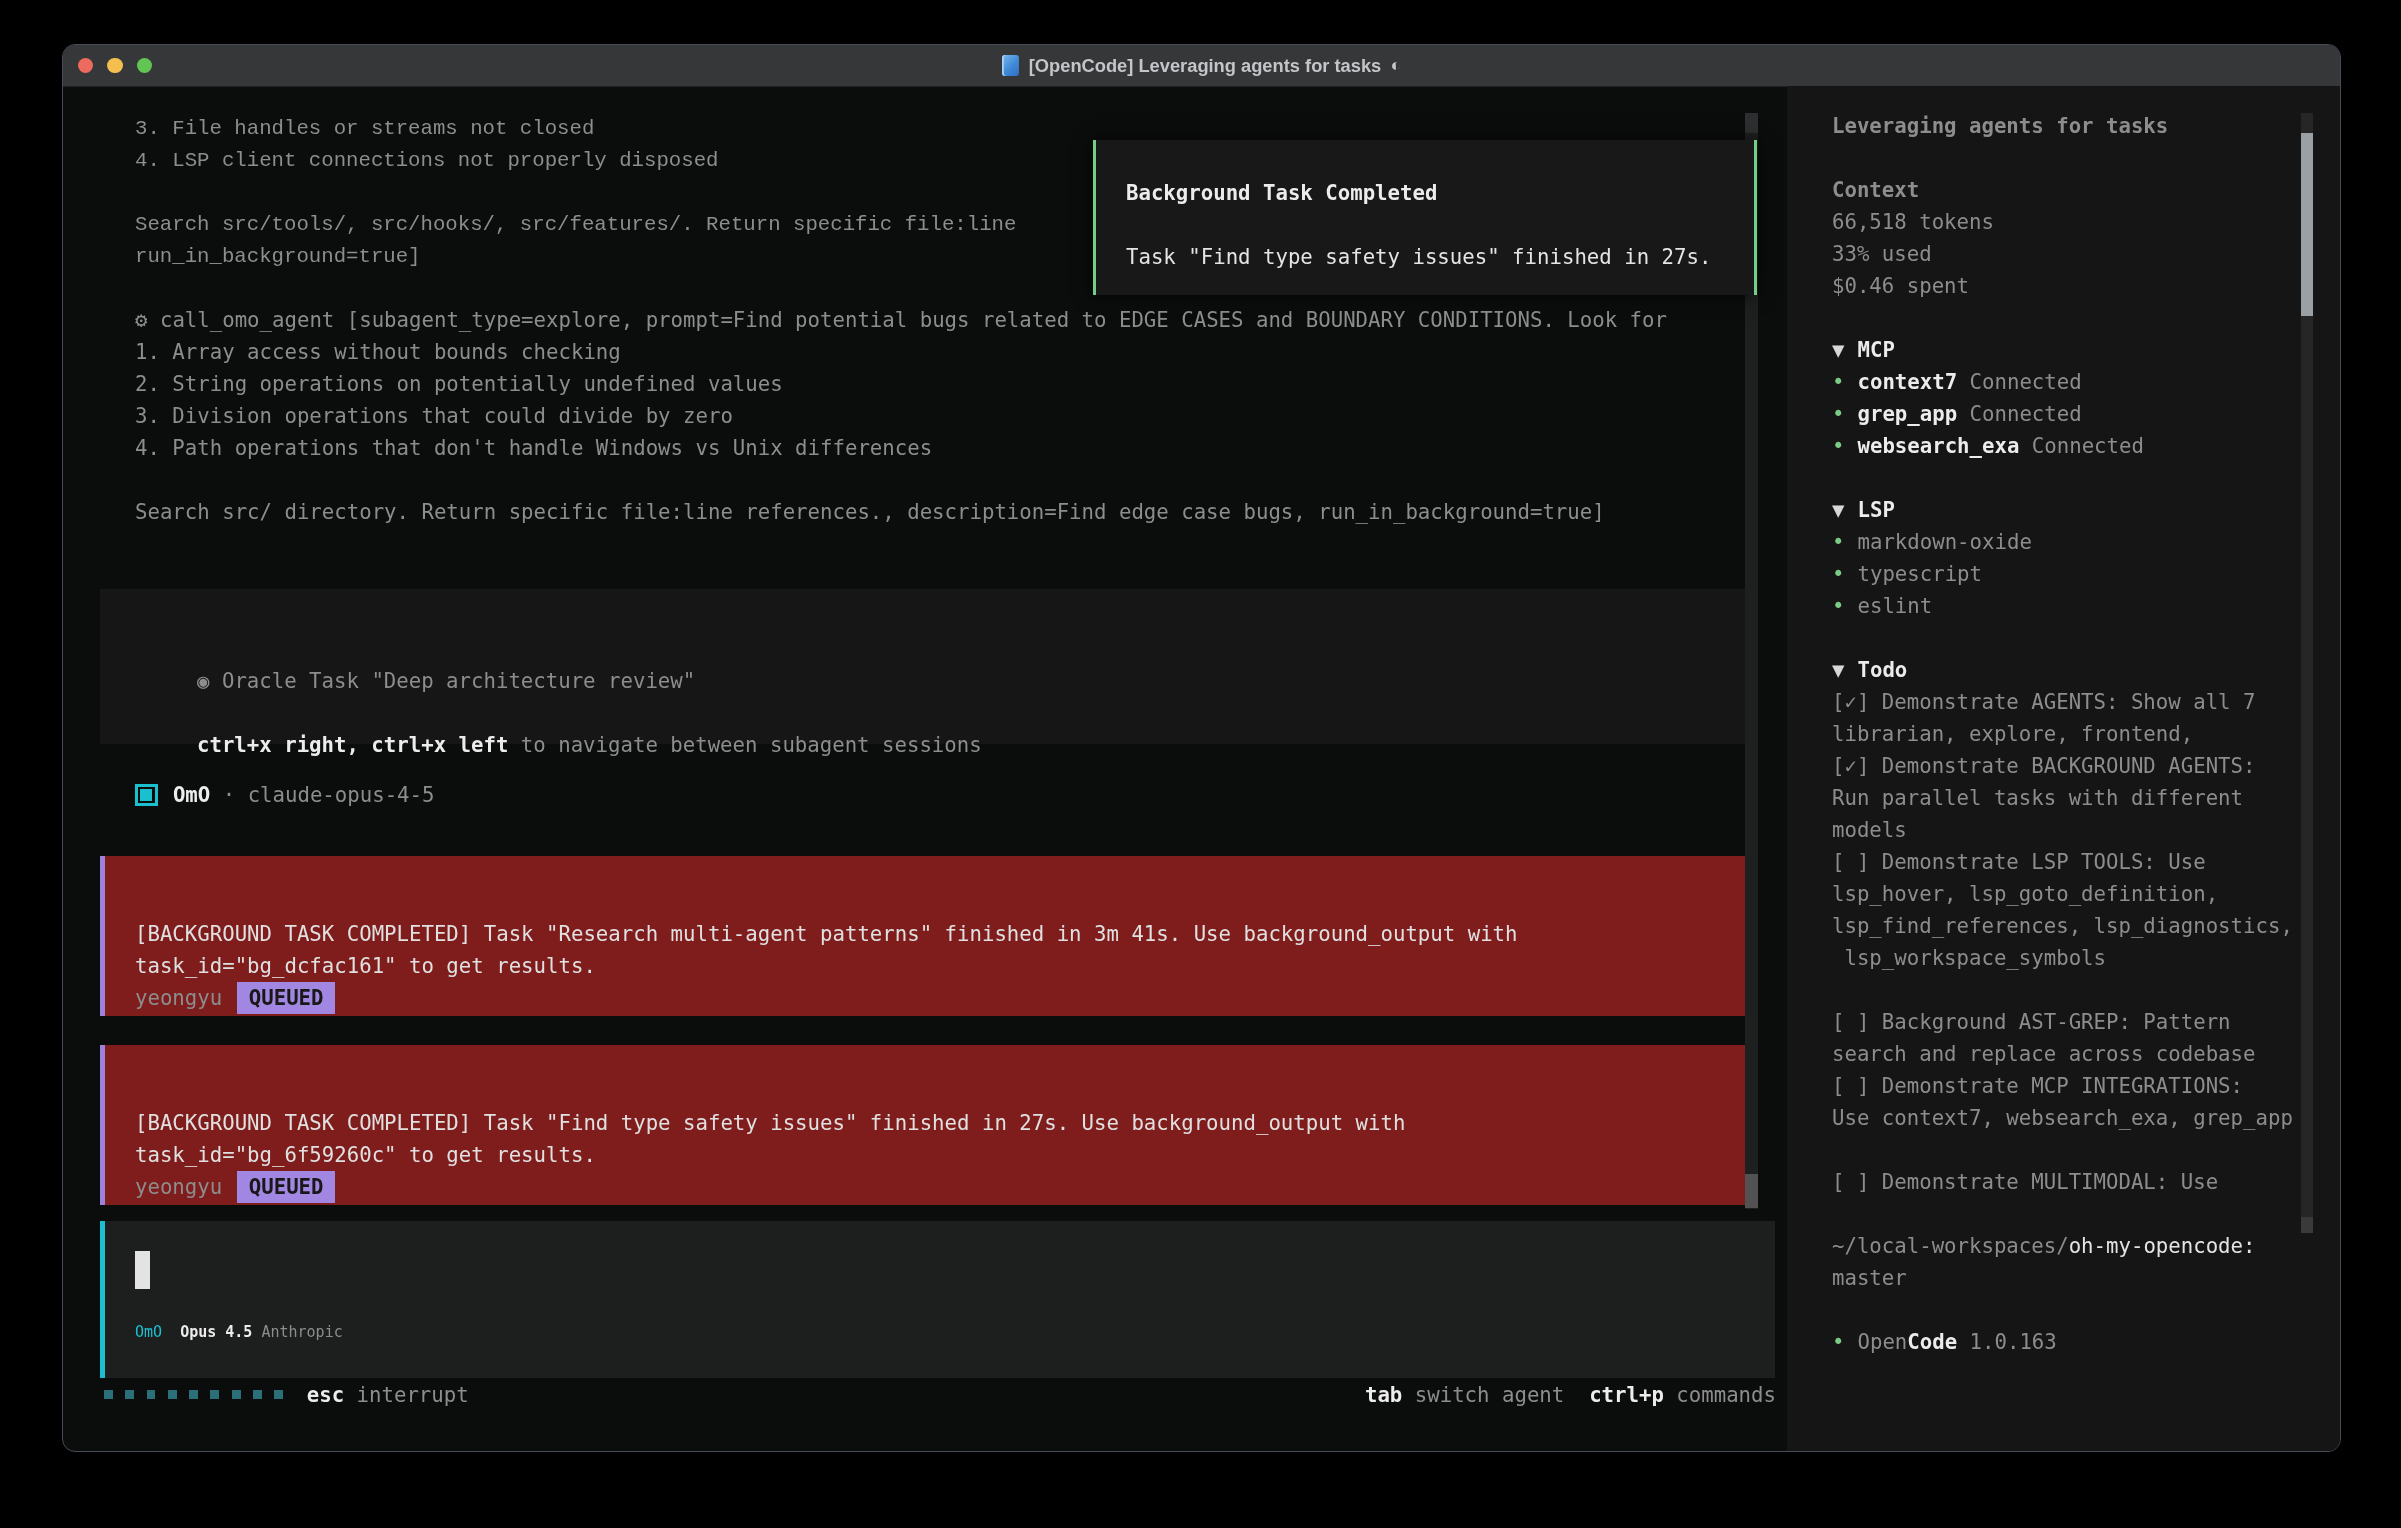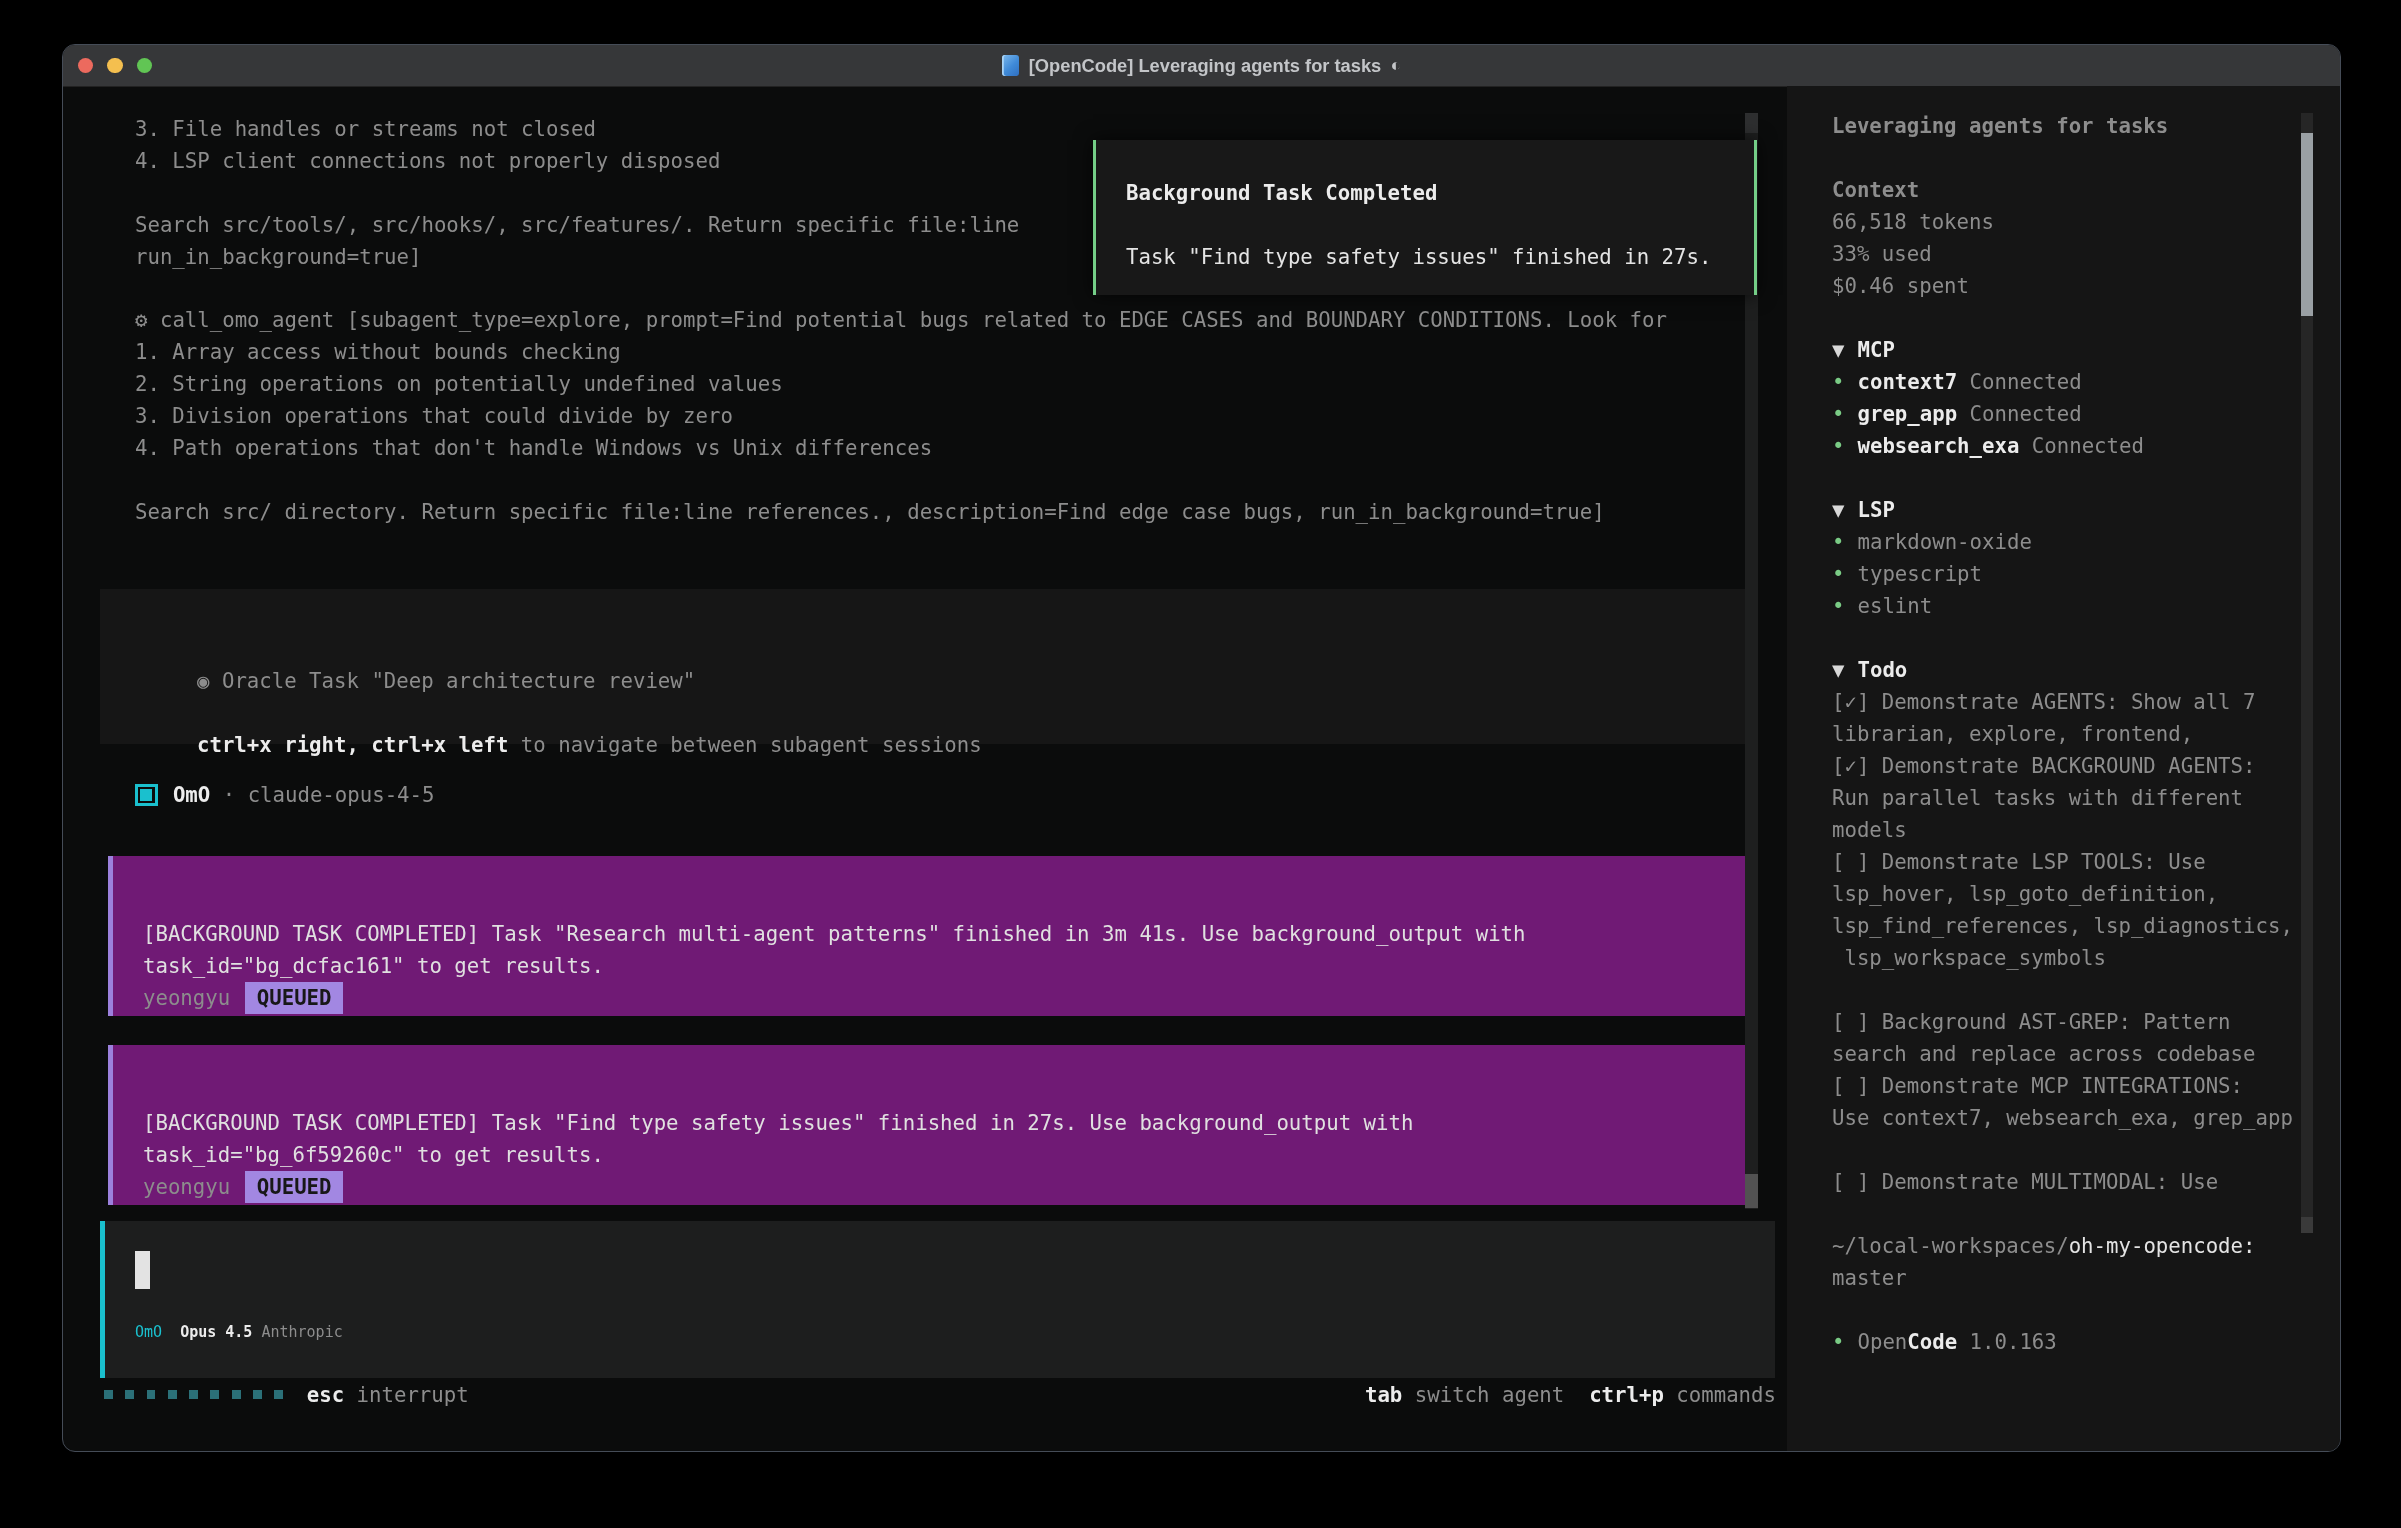--- a/index.html
+++ b/index.html
@@ -14,33 +14,33 @@
   .tl.red{background:#ec6a5e;} .tl.yellow{background:#f4bf4f;} .tl.green{background:#61c554;}
   .title{position:absolute;left:0;right:0;top:0;height:41px;display:flex;align-items:center;justify-content:center;
          gap:9.5px;font-family:"Liberation Sans",sans-serif;font-weight:bold;font-size:18.3px;color:#c3c5c8;}
   .doc-icon{width:17.7px;height:21px;border-radius:3px;background:linear-gradient(135deg,#7db9ec 0%,#3f8ad8 55%,#2f6fc0 100%);
             box-shadow:inset 1.8px 0 0 #a9d3f5;display:inline-block;}
   .moon{font-size:17.7px;color:#c3c5c8;}
   .line{height:32px;line-height:32px;white-space:pre;font-size:20.7px;}
   .gray{color:#8d8d8d;} .white{color:#e4e4e4;} .bold{font-weight:bold;color:#ececec;}
   .greentx{color:#82d795;}
   
-  .introblock{position:absolute;left:72px;top:68px;}
+  .introblock{position:absolute;left:72px;top:68px;font-family:Liberation Mono, monospace;}
   .notif{position:absolute;left:1030px;top:95px;width:664px;height:155px;box-sizing:border-box;
          background:#181818;border-left:3px solid #74ce87;border-right:3px solid #74ce87;
          padding:37px 16px 0 30px;z-index:6;box-shadow:0 0 17.7px rgba(0,0,0,.7);}
   .callblock{position:absolute;left:72px;top:259px;}
   .oracle{position:absolute;left:37px;top:544px;width:1649px;height:155px;box-sizing:border-box;
           background:#161616;padding:76px 0 0 97px;}
   .agent-header{position:absolute;left:72px;top:734px;height:32px;display:flex;align-items:center;}
   .agent-icon{width:22.5px;height:22.5px;box-sizing:border-box;border:3px solid #1ac0ce;display:inline-block;
               position:relative;margin-right:15.4px;}
   .agent-icon::after{content:"";position:absolute;left:2.4px;top:2.4px;width:11.8px;height:11.8px;background:#1ac0ce;}
   .taskblock{position:absolute;left:37px;width:1649px;height:160px;box-sizing:border-box;
-             background:#701a75;border-left:5.3px solid #9c81dd;padding:62px 0 0 30px;margin-left:8px;}
+             background:#7f1d1d;border-left:5.3px solid #9c81dd;padding:62px 0 0 30px;}
   .taskblock .line{color:#e0e0e0;}
   .badge{display:inline-block;background:#a287e2;color:#181818;font-weight:bold;
          padding:0 11.8px;margin-left:14.8px;height:32px;line-height:32px;}
   .inputpanel{position:absolute;left:37px;top:1176px;width:1675px;height:157px;box-sizing:border-box;
               background:#1d1e1e;border-left:5.3px solid #1ac0ce;}
   .cursor{position:absolute;left:30px;top:30px;width:15.4px;height:38px;background:#e3e3e3;}
   .modelrow{position:absolute;left:30px;top:95px;height:32px;line-height:32px;white-space:pre;font-size:15px;}
   .statusbar{position:absolute;left:41px;top:1332px;width:1672px;height:35px;display:flex;
              align-items:center;justify-content:space-between;font-size:20.7px;}
   .dots{display:flex;gap:12.4px;margin-right:23.6px;}

